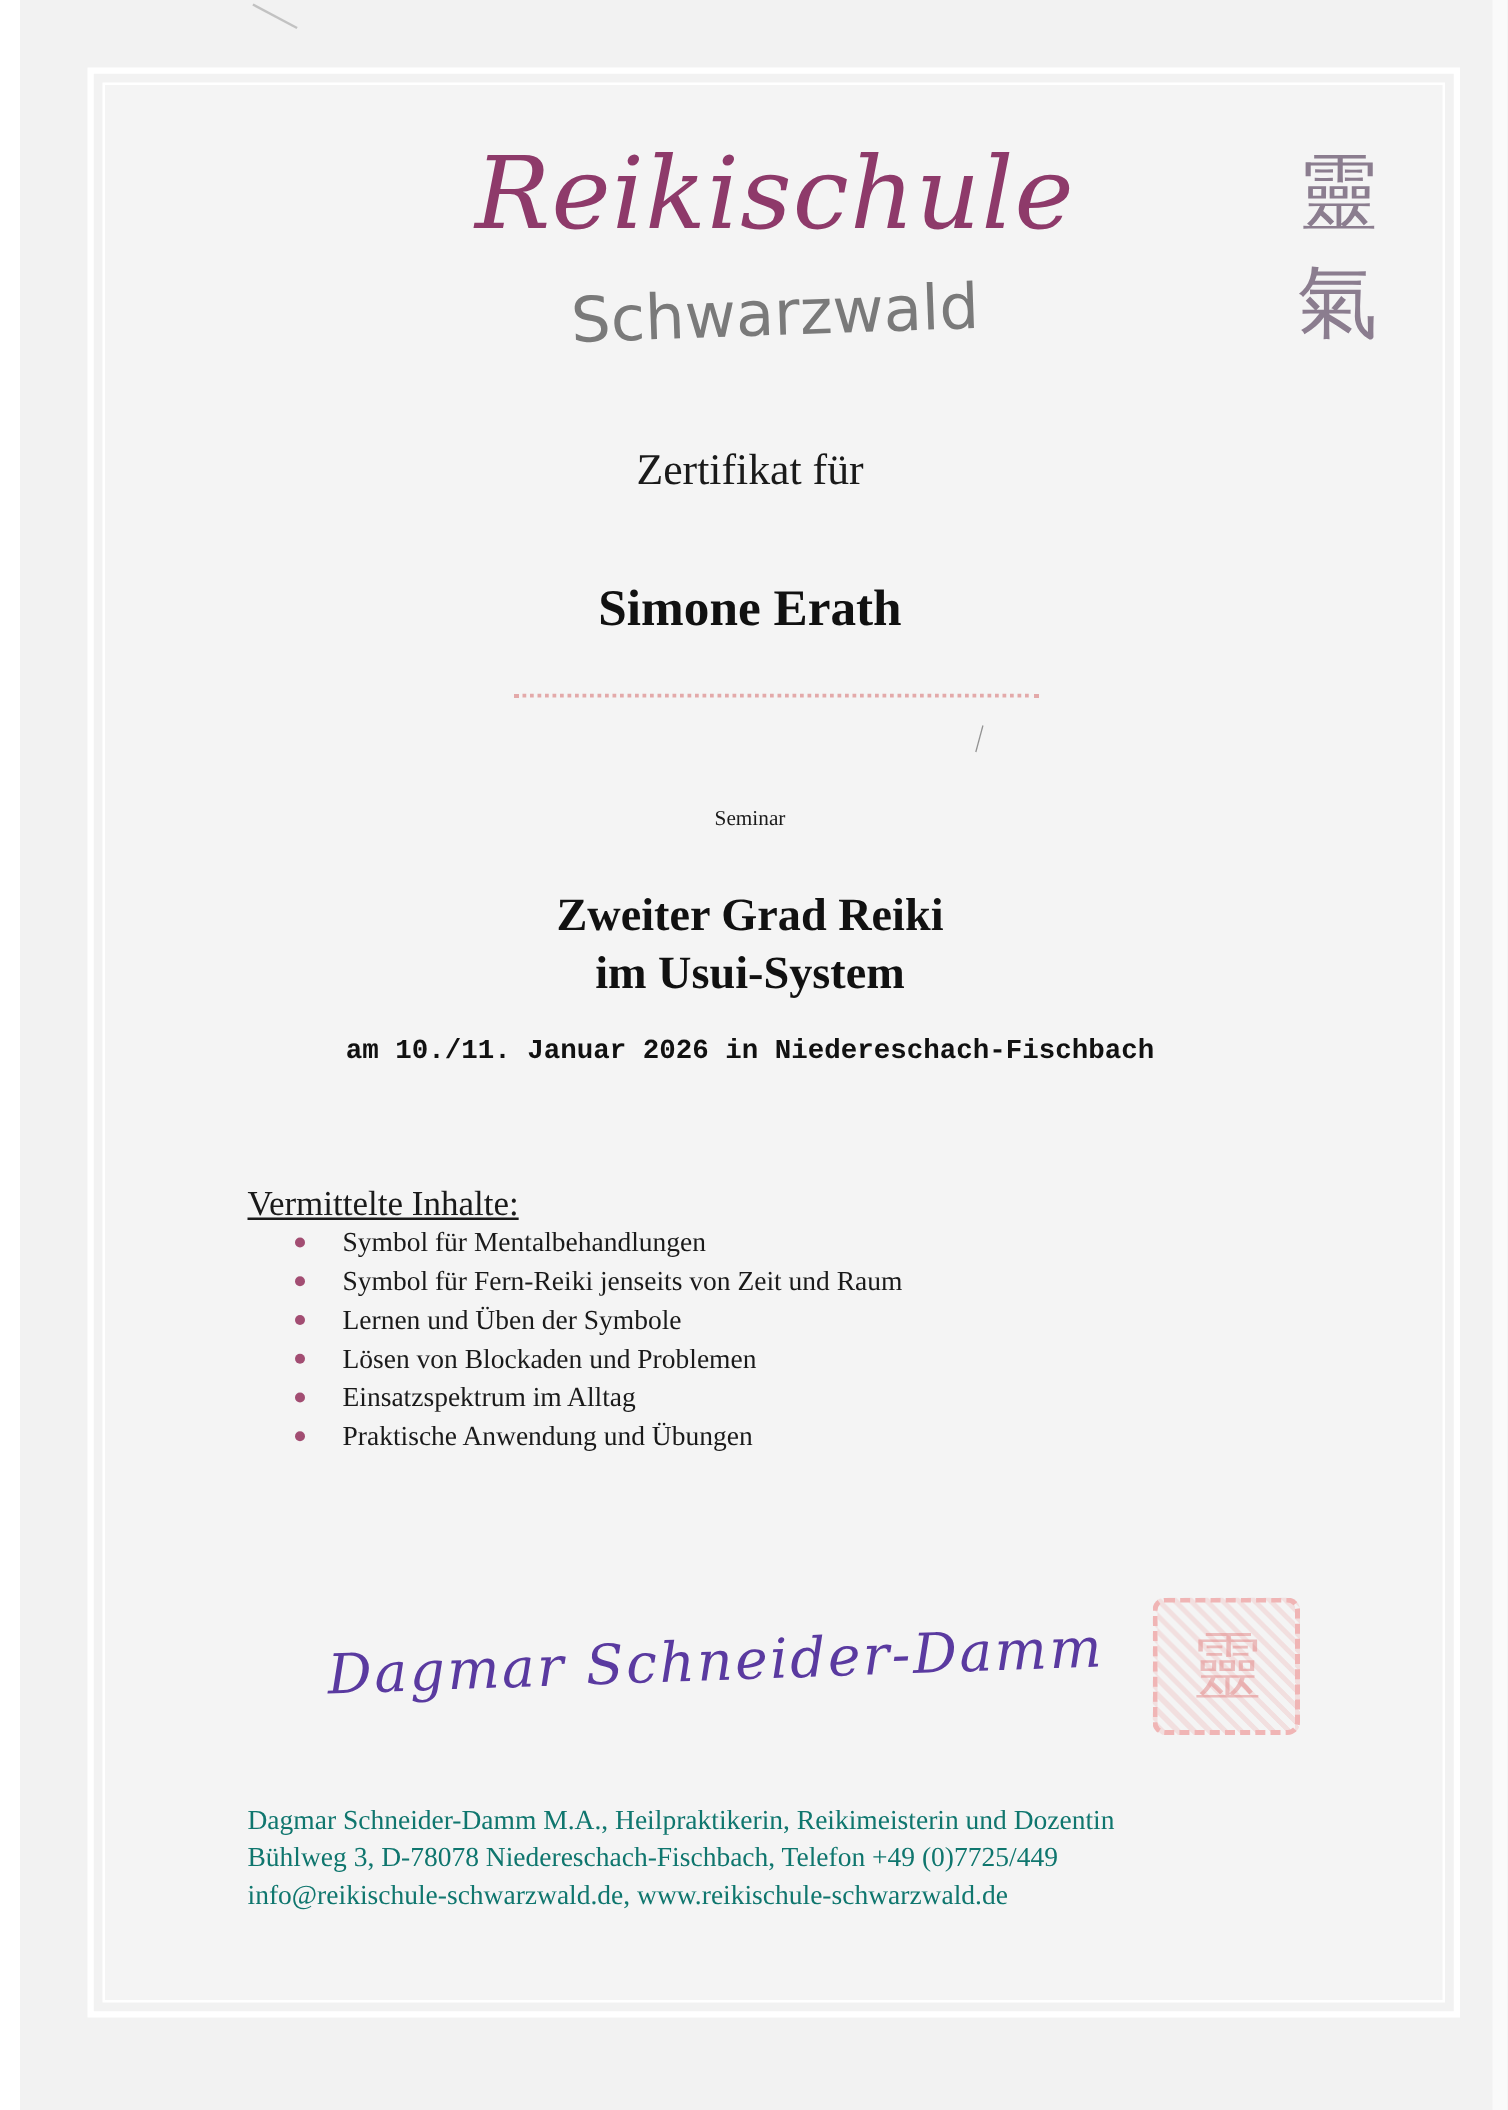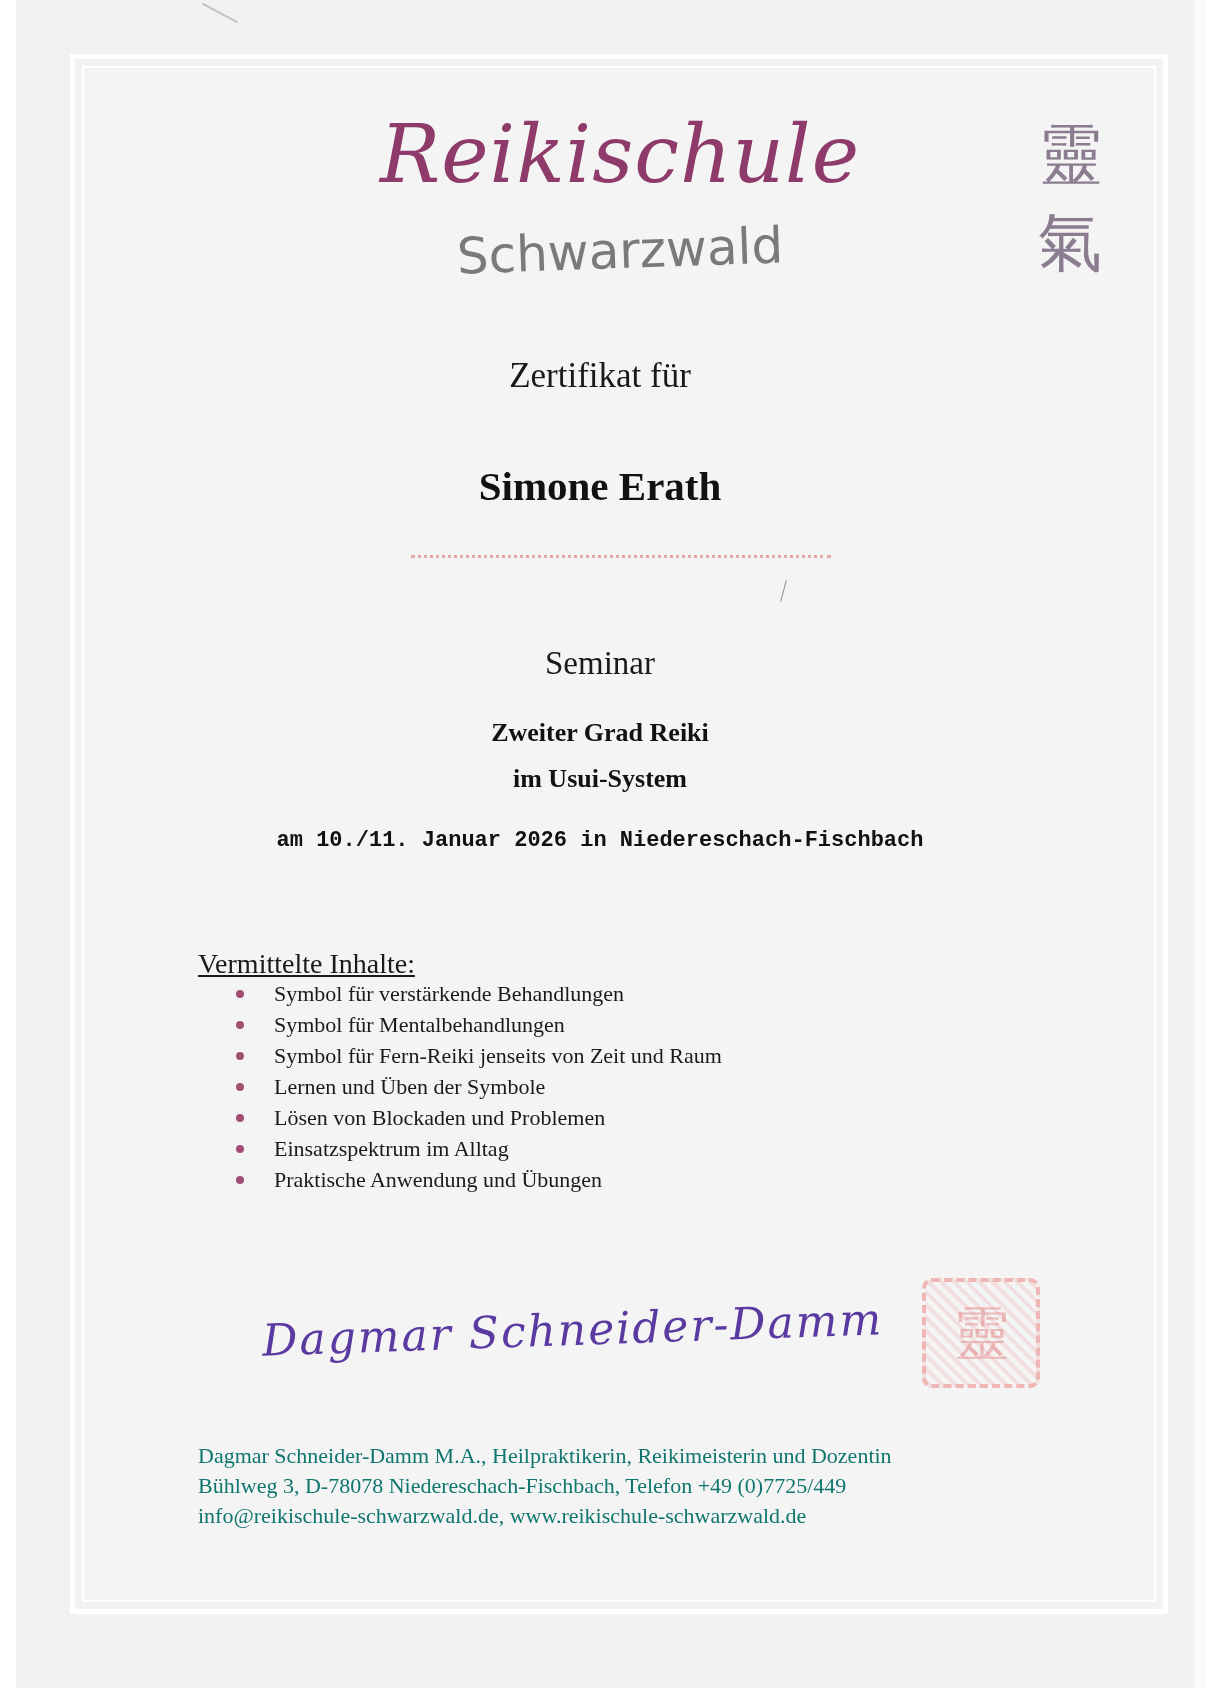--- a/index.html
+++ b/index.html
@@ -35,23 +35,23 @@
   .kanji {
     left:1030px; top:110px; width:80px; font-size:64px; line-height:88px;
     color:#8b7d8f; text-align:center; font-family:"DejaVu Sans", sans-serif;
   }
   .cert-for { top:356px; font-size:35px; color:#1a1a1a; font-family:"Liberation Serif", serif; }
   .name { top:462px; font-size:41px; font-weight:bold; color:#111; font-family:"Liberation Serif", serif; }
   .dotline {
     left:411px; top:555px; width:420px; height:0; border-top:3px dotted #e3a9a9;
   }
   .stray { left:783px; top:580px; width:1px; height:22px; background:#666; transform:rotate(15deg); opacity:.7; }
-  .seminar-label { top:645px; font-size:33px; color:#1a1a1a; font-family:"Liberation Serif", serif; }
+  .seminar-label { top:645px; font-size:17px; color:#1a1a1a; font-family:"Liberation Serif", serif; }
   .seminar-title {
-    top:710px; font-size:26px; font-weight:bold; color:#111; line-height:46px;
+    top:710px; font-size:37px; font-weight:bold; color:#111; line-height:46px;
     font-family:"Liberation Serif", serif;
   }
   .date { top:828px; font-size:22px; font-weight:bold; color:#111; font-family:Liberation Mono, monospace; }
   .contents-head {
     left:198px; top:948px; font-size:28px; color:#1a1a1a; text-decoration:underline;
     font-family:"Liberation Serif", serif;
   }
   ul.contents {
     position:absolute; left:236px; top:978px; margin:0; padding:0; list-style:none;
     font-family:"Liberation Serif", serif; font-size:22px; color:#1a1a1a;
@@ -103,21 +103,20 @@
 
 <div class="abs center seminar-label">Seminar</div>
 <div class="abs center seminar-title">
   <div>Zweiter Grad Reiki</div>
   <div>im Usui-System</div>
 </div>
 <div class="abs center date">am 10./11. Januar 2026 in Niedereschach-Fischbach</div>
 
 <div class="abs contents-head">Vermittelte Inhalte:</div>
 <ul class="contents">
-  <li><span class="bullet"></span><span>Symbol für verstärkende Behandlungen</span></li>
   <li><span class="bullet"></span><span>Symbol für Mentalbehandlungen</span></li>
   <li><span class="bullet"></span><span>Symbol für Fern-Reiki jenseits von Zeit und Raum</span></li>
   <li><span class="bullet"></span><span>Lernen und Üben der Symbole</span></li>
   <li><span class="bullet"></span><span>Lösen von Blockaden und Problemen</span></li>
   <li><span class="bullet"></span><span>Einsatzspektrum im Alltag</span></li>
   <li><span class="bullet"></span><span>Praktische Anwendung und Übungen</span></li>
 </ul>
 
 <div class="abs signature">Dagmar Schneider-Damm</div>
 <div class="abs stamp">

